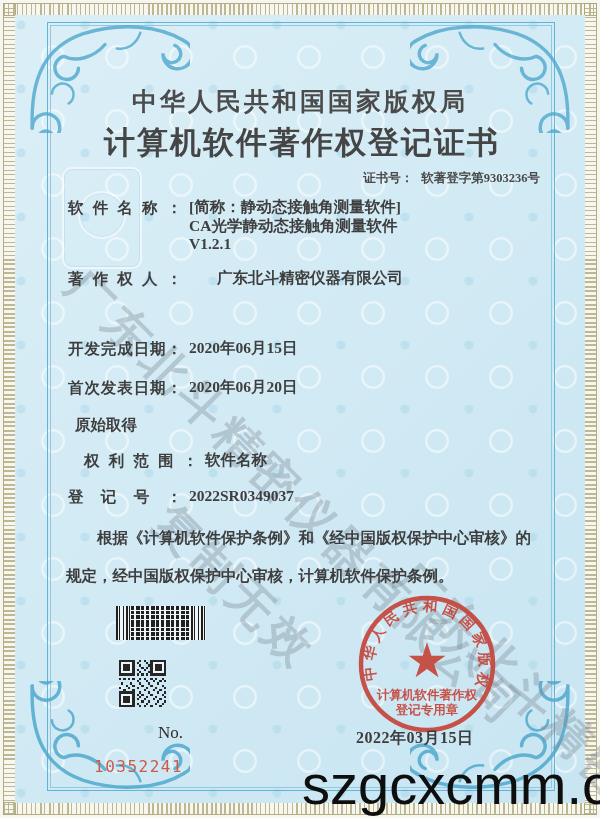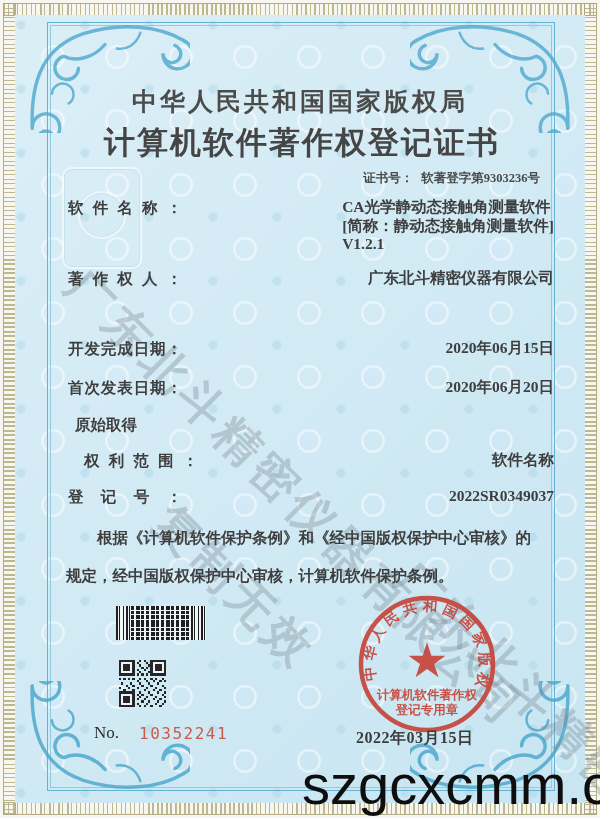--- a/index.html
+++ b/index.html
@@ -50,41 +50,41 @@
   .wm3{left:426px;top:548px;}
   
   .authority{position:absolute;top:85px;left:0;right:0;text-align:center;
     font-size:25px;font-weight:bold;letter-spacing:3px;color:#4b4b4b;}
   .cert-title{position:absolute;top:122px;left:4px;right:0;text-align:center;
     font-size:31px;font-weight:bold;letter-spacing:2px;color:#454545;}
   .certno-line{position:absolute;top:170px;right:60px;font-size:12.5px;font-weight:bold;color:#4a4a4a;}
   .certno-line .lbl{margin-right:8px;}
   
   .fields{position:absolute;left:68px;top:198px;width:486px;color:#3e3e3e;}
-  .frow{display:flex;align-items:flex-start;justify-content:space-between;}
+  .frow{display:flex;align-items:flex-start;}
   .flabel{flex:none;width:114px;font-weight:bold;font-size:15.5px;line-height:19px;
     text-align:justify;text-align-last:justify;text-justify:inter-character;}
   .fvalue{margin-left:7px;font-weight:bold;font-size:15.5px;line-height:18.5px;white-space:nowrap;}
   .mb-r1{margin-bottom:15px;} .mb-r2{margin-bottom:51px;gap:28px;}
   .mb-r3{margin-bottom:20px;} .mb-r4{margin-bottom:19px;}
   .mb-r5{margin-bottom:17px;} .mb-r6{margin-bottom:17px;margin-left:16px;}
   
   .statement{position:absolute;left:66px;top:528px;width:488px;font-size:15.5px;font-weight:bold;color:#3e3e3e;}
   .statement .l1{text-indent:2em;white-space:nowrap;margin-bottom:17px;}
   .statement .l2{white-space:nowrap;}
   
   .barcode{position:absolute;left:116px;top:606px;width:90px;height:34px;display:flex;}
   .bc-side{width:15px;background:repeating-linear-gradient(90deg,#1f1f1f 0 2px,#eef5f8 2px 3px,#1f1f1f 3px 4px,#eef5f8 4px 7px,#1f1f1f 7px 8px,#eef5f8 8px 10px);}
   .bc-mid{flex:1;background-image:
     repeating-linear-gradient(90deg,rgba(238,245,248,0) 0 3px,#eef5f8 3px 5px,rgba(238,245,248,0) 5px 9px,#eef5f8 9px 10px,rgba(238,245,248,0) 10px 13px,#eef5f8 13px 15px),
     repeating-linear-gradient(0deg,#1f1f1f 0 3px,#eef5f8 3px 4px,#1f1f1f 4px 8px,#eef5f8 8px 9px,#1f1f1f 9px 12px,#eef5f8 12px 13px,#1f1f1f 13px 17px);}
   
   .qr{position:absolute;left:119px;top:660px;width:47px;height:47px;}
   
-  .serial{position:absolute;left:94px;top:723px;display:flex;align-items:center;gap:20px;}
+  .serial{position:absolute;left:94px;top:723px;display:flex;align-items:flex-end;gap:14px;flex-direction:column;}
   .serial-lbl{font-size:17px;color:#2e2e2e;}
   .serial-val{font-family:"DejaVu Sans Mono","Liberation Mono",monospace;font-size:16px;letter-spacing:1.5px;color:#cc5a4b;}
   
   .seal{position:absolute;left:356px;top:593px;width:142px;height:142px;opacity:.92;}
   .issue-date{position:absolute;left:356px;top:728px;width:142px;text-align:left;
     font-size:16px;font-weight:bold;color:#3c3c3c;letter-spacing:.5px;}
   
   .url-overlay{position:absolute;left:302px;top:757px;font-family:"Liberation Sans","DejaVu Sans",sans-serif;
     font-size:56px;line-height:1;color:#0e0e0e;white-space:nowrap;letter-spacing:0;}
 </style>
@@ -151,22 +151,22 @@
   <div class="authority">中华人民共和国国家版权局</div>
   <div class="cert-title">计算机软件著作权登记证书</div>
   <div class="certno-line">
     <span class="lbl">证书号：</span><span>软著登字第9303236号</span>
   </div>
 
   <div class="fields">
     <div class="frow mb-r1">
       <div class="flabel">软件名称：</div>
       <div class="fvalue">
+        <div>[简称：静动态接触角测量软件]</div>
         <div>CA光学静动态接触角测量软件</div>
-        <div>[简称：静动态接触角测量软件]</div>
         <div>V1.2.1</div>
       </div>
     </div>
     <div class="frow mb-r2">
       <div class="flabel">著作权人：</div>
       <div class="fvalue">广东北斗精密仪器有限公司</div>
     </div>
     <div class="frow mb-r3">
       <div class="flabel">开发完成日期：</div>
       <div class="fvalue">2020年06月15日</div>

